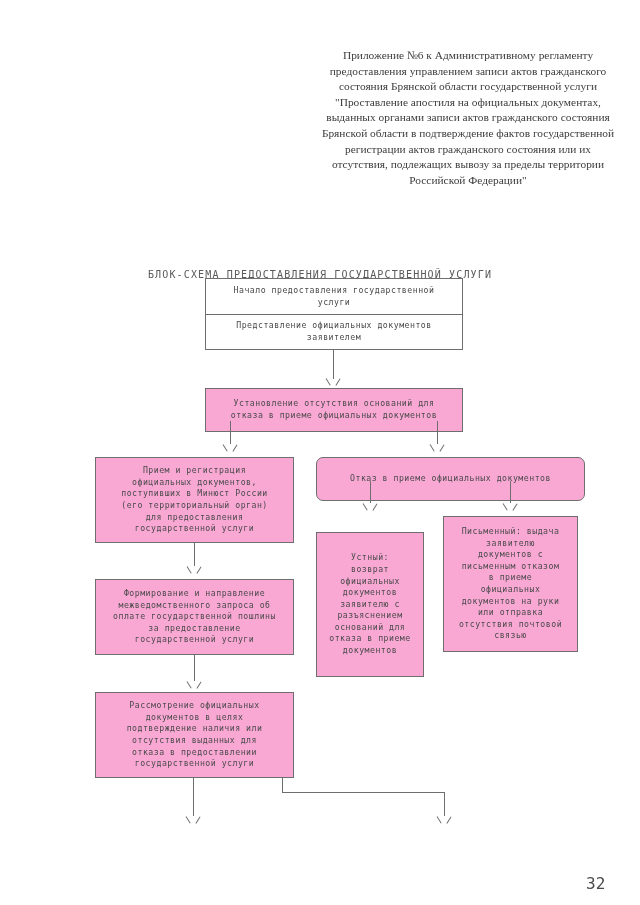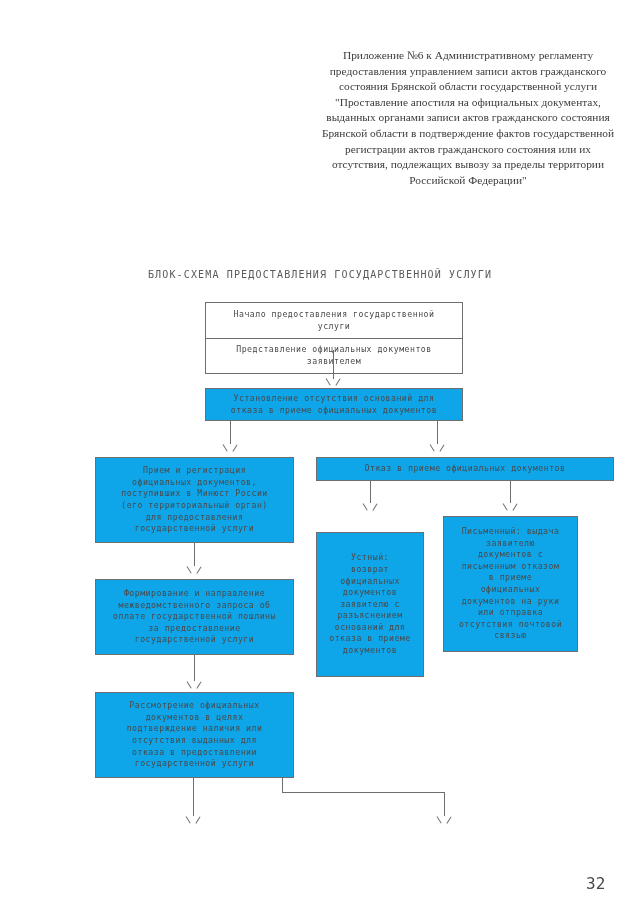--- a/index.html
+++ b/index.html
@@ -49,42 +49,41 @@
     color: #5a5a5a;
     white-space: nowrap;
     margin-top: 33px;
   }
 
   
   .fbox {
     position: absolute;
     box-sizing: border-box;
     border: 1px solid #6e6e6e;
-    background: #0ea5e9;
+    background: #f9a8d4;
     font-family: "DejaVu Sans Mono", monospace;
     font-size: 8.2px;
     line-height: 11.6px;
     letter-spacing: 0.5px;
     color: #4a4a4a;
     text-align: right;
     display: flex;
     flex-direction: column;
     align-items: center;
     justify-content: center;
-    padding: 11px 4px;
+    padding: 21px 4px;
   }
   .fbox .ln { display: block; white-space: nowrap; }
 
   
   .fbox-split {
     position: absolute;
     box-sizing: border-box;
     border: 1px solid #6e6e6e;
     background: #ffffff;
-    margin-top: 24px;
   }
   .fbox-split .cell {
     box-sizing: border-box;
     font-family: "DejaVu Sans Mono", monospace;
     font-size: 8.2px;
     line-height: 11.6px;
     letter-spacing: 0.5px;
     color: #4a4a4a;
     text-align: center;
     display: flex;
@@ -190,21 +189,21 @@
 
   <div class="fbox" style="left:95px; top:457px; width:199px; height:86px;">
     <span class="ln">Прием и регистрация</span>
     <span class="ln">официальных документов,</span>
     <span class="ln">поступивших в Минюст России</span>
     <span class="ln">(его территориальный орган)</span>
     <span class="ln">для предоставления</span>
     <span class="ln">государственной услуги</span>
   </div>
 
-  <div class="fbox" style="left:316px; top:457px; width:298px; height:24px;">
+  <div class="fbox" style="left:316px; top:457px; width:269px; height:24px;border-radius:7px;">
     <span class="ln">Отказ в приеме официальных документов</span>
   </div>
 
   <div class="vline" style="left:370px; top:481px; height:22px;"></div>
   <div class="arrowhead" style="left:365px; top:499px;">
       <i class="l"></i>
       <i class="r"></i>
     </div>
 
   <div class="vline" style="left:510px; top:481px; height:22px;"></div>

